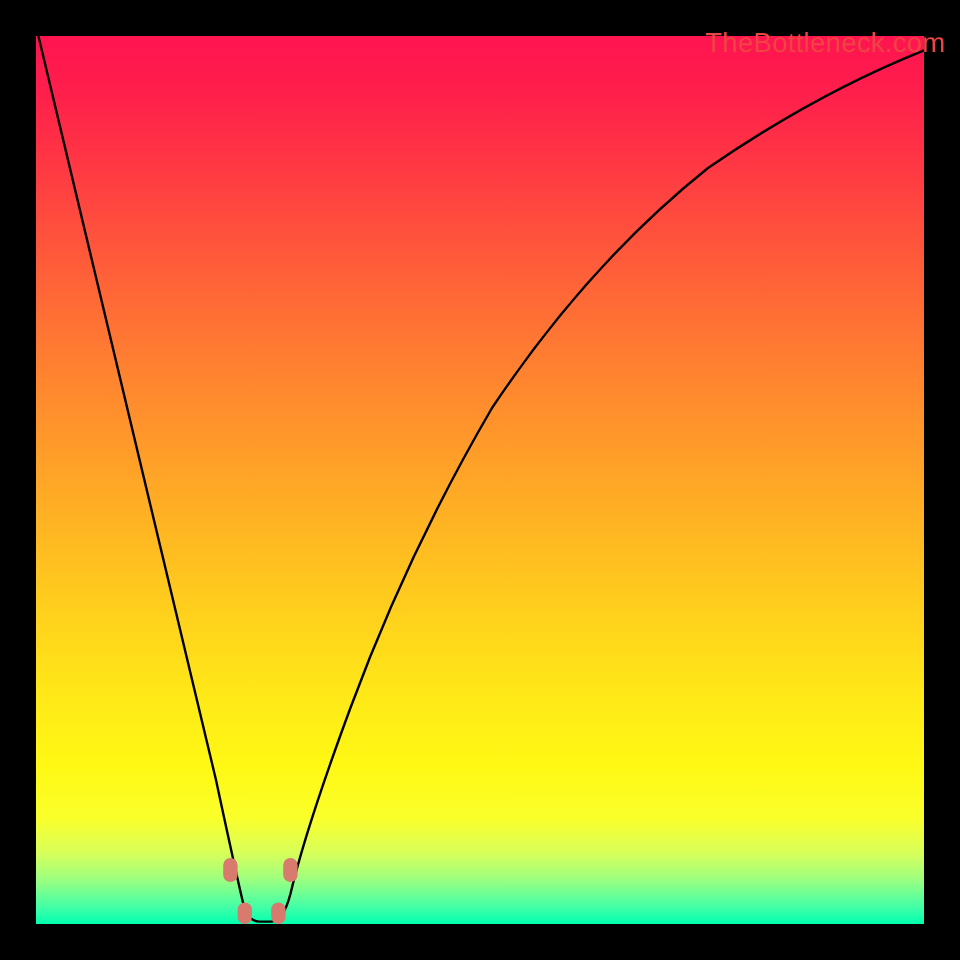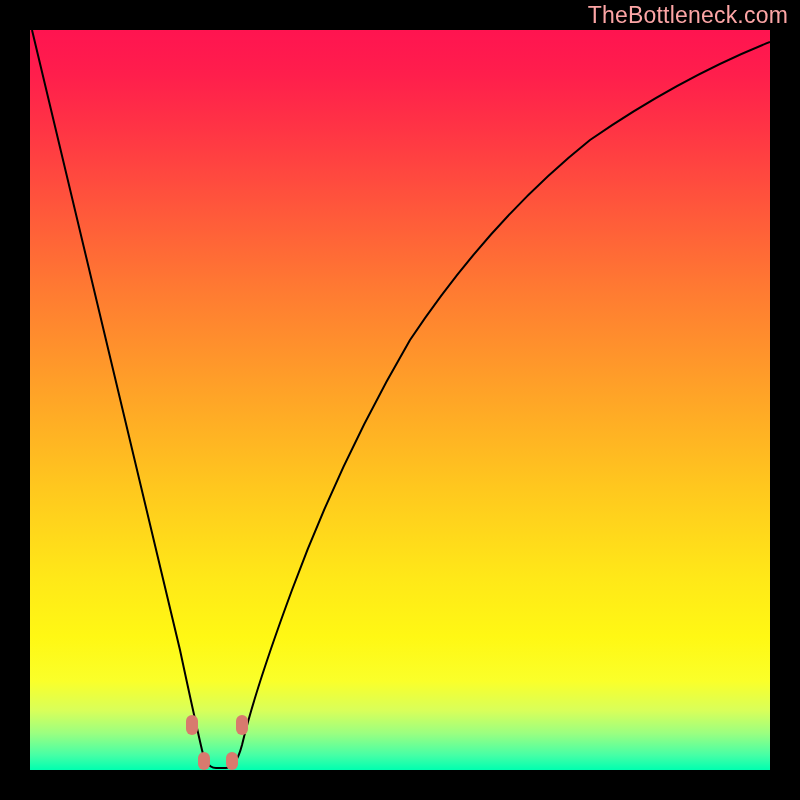--- a/index.html
+++ b/index.html
@@ -28,23 +28,23 @@
       #ffe818 74%,
       #fff814 82%,
       #faff2a 88%,
       #d8ff5a 92%,
       #9cff80 95%,
       #46ffa6 98%,
       #00ffb0 100%);
   }
   .watermark {
     position: absolute;
-    top: 2px;
+    top: 22px;
     right: 12px;
-    color: #fca5a5;
+    color: #ef4444;
     font-size: 23px;
     font-weight: 500;
     letter-spacing: 0.2px;
   }
   svg.curve {
     position: absolute;
     left: 0;
     top: 0;
     width: 740px;
     height: 740px;

